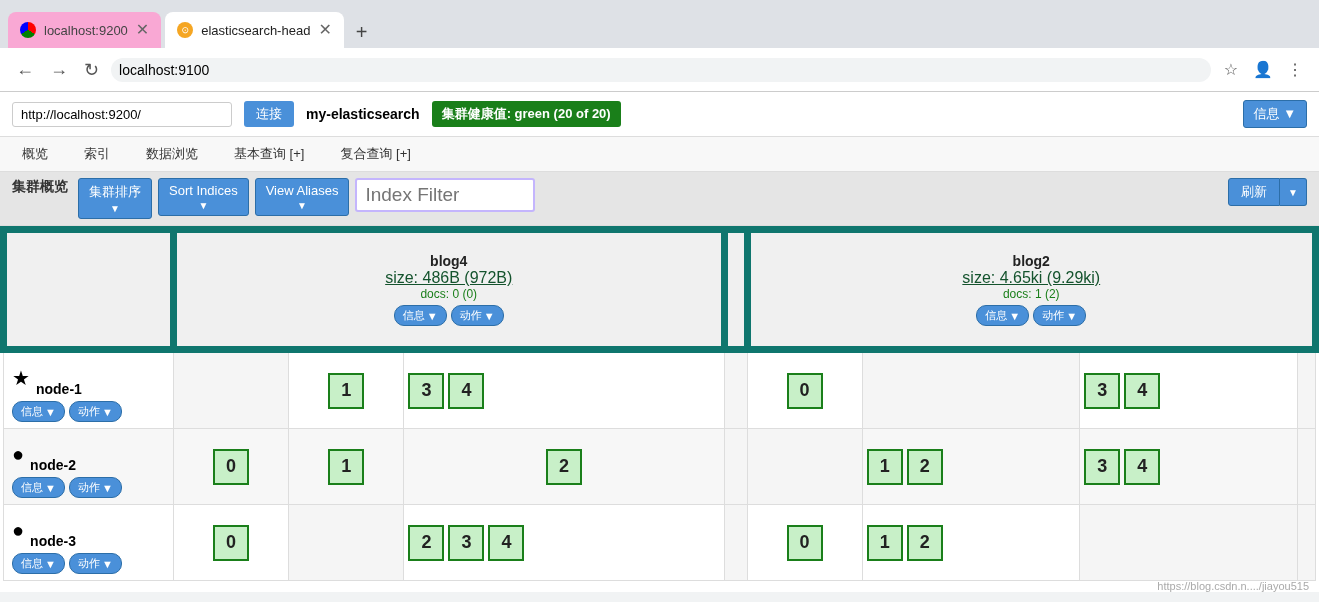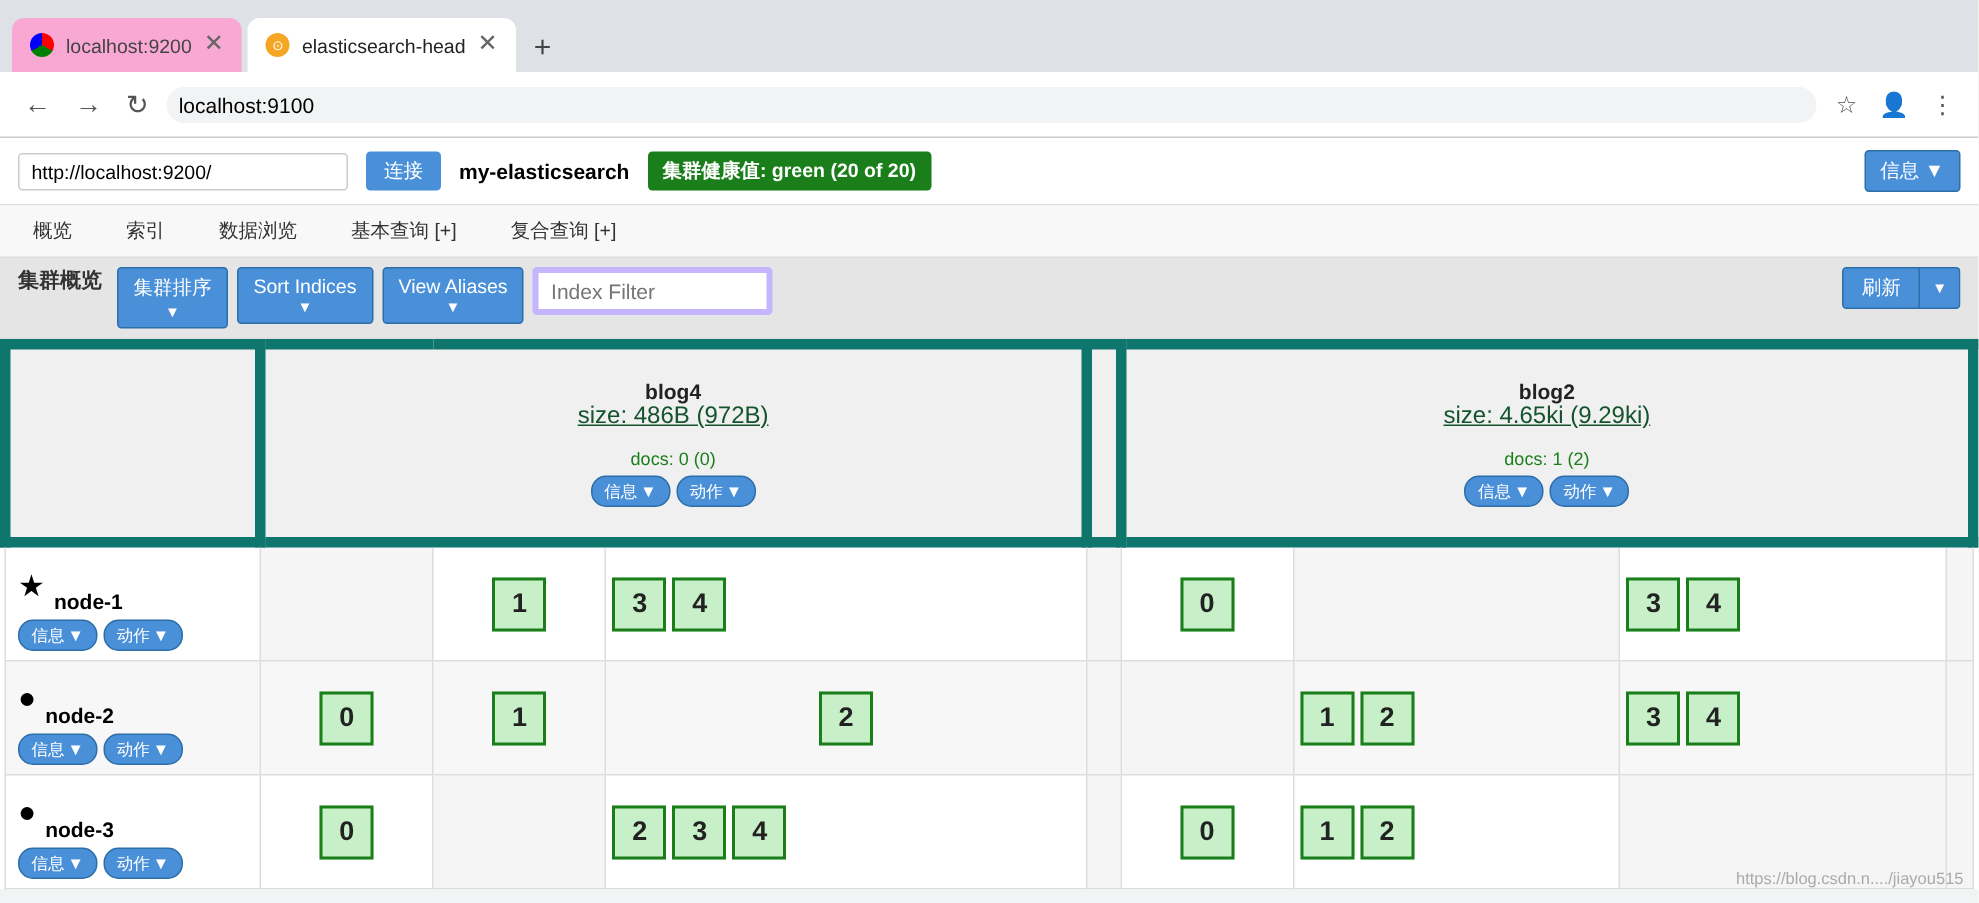--- a/index.html
+++ b/index.html
@@ -34,35 +34,35 @@
     .info-btn { background: #4a90d9; color: white; border: 1px solid #2c6ea8; border-radius: 3px; padding: 4px 10px; cursor: pointer; font-size: 13px; margin-left: auto; }
 
     .nav-tabs { display: flex; padding: 4px 12px; border-bottom: 1px solid #ddd; gap: 16px; background: #f8f8f8; }
     .nav-tab { padding: 4px 10px; font-size: 13px; cursor: pointer; color: #333; border: none; background: none; }
 
     .toolbar { display: flex; align-items: flex-start; padding: 6px 12px; border-bottom: 1px solid #ddd; gap: 6px; background: #e5e5e5; }
     .toolbar-label { font-size: 14px; font-weight: bold; color: #333; margin-right: 4px; }
     .toolbar-btn { display: flex; align-items: center; gap: 2px; padding: 4px 10px; border-radius: 3px; border: 1px solid; cursor: pointer; font-size: 13px; flex-direction: column; }
     .btn-blue { background: #4a90d9; color: white; border-color: #2c6ea8; }
     .btn-dropdown { font-size: 10px; }
-    .filter-input { border: 4px solid #c4b5fd; border-radius: 3px; padding: 4px 8px; font-size: 14px; width: 160px; color: #888; }
+    .filter-input { border: 2px solid #c4b5fd; border-radius: 3px; padding: 4px 8px; font-size: 19px; width: 180px; color: #888; }
     .refresh-group { margin-left: auto; display: flex; }
     .refresh-btn { background: #4a90d9; color: white; border: 1px solid #2c6ea8; border-radius: 3px 0 0 3px; padding: 4px 12px; cursor: pointer; font-size: 13px; }
     .refresh-dropdown-btn { background: #4a90d9; color: white; border: 1px solid #2c6ea8; border-left: none; border-radius: 0 3px 3px 0; padding: 4px 8px; cursor: pointer; font-size: 10px; }
 
     
     .main-content { padding: 0; }
     .indices-table { width: 100%; border-collapse: collapse; }
 
     .header-row { background: #f0f0f0; }
     .header-row td { border: 7px solid #0f766e; padding: 20px 8px; vertical-align: top; }
     .index-header { text-align: center; min-width: 80px; }
     .index-name { font-weight: bold; font-size: 14px; color: #222; }
     .index-meta { font-size: 16px; color: #14532d; text-decoration: underline; }
-    .index-docs { font-size: 12px; color: #1a7f1a; margin-top: 12px; }
+    .index-docs { font-size: 12px; color: #1a7f1a; }
 
     .node-row { border-bottom: 1px solid #ddd; }
     .node-row td { border: 1px solid #ddd; padding: 6px 8px; vertical-align: middle; }
     .node-row:nth-child(odd) { background: #fff; }
     .node-row:nth-child(even) { background: #f7f7f7; }
 
     .node-cell { min-width: 160px; white-space: nowrap; }
     .node-icon-primary { font-size: 20px; display: inline-block; }
     .node-name { font-weight: bold; font-size: 14px; margin-top: 22px; }
     .node-btns { display: flex; gap: 4px; margin-top: 4px; }

